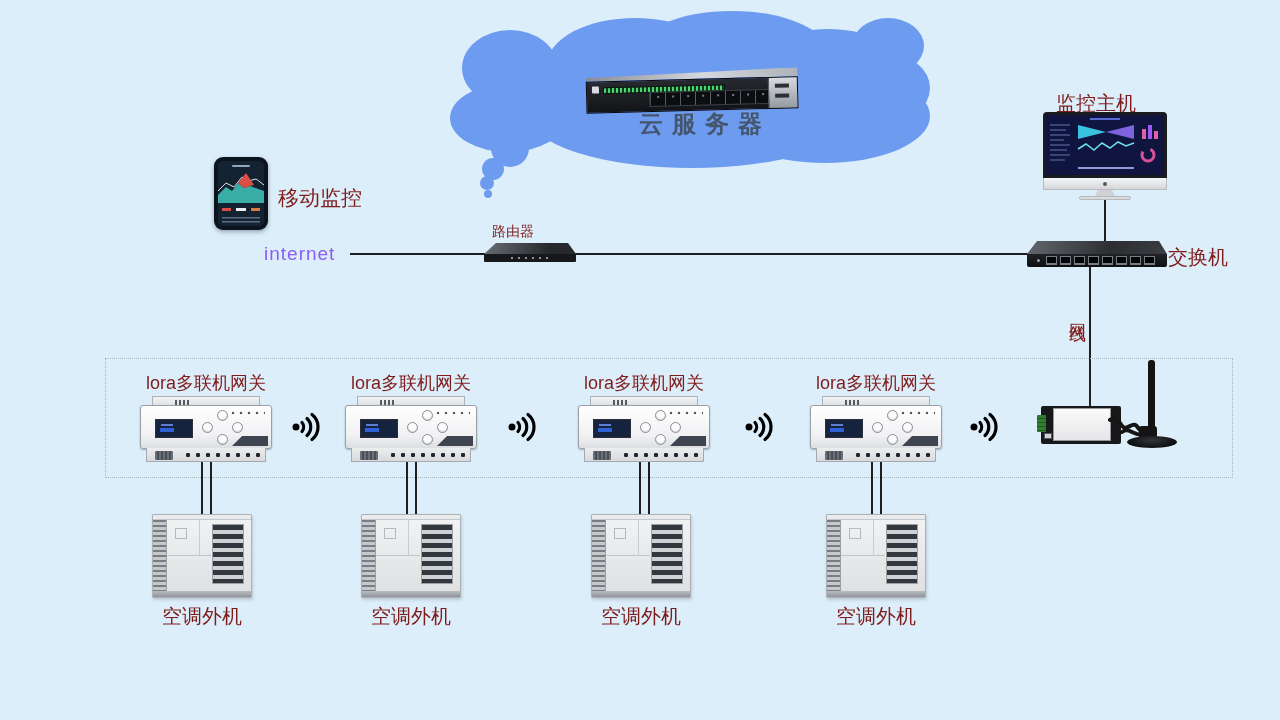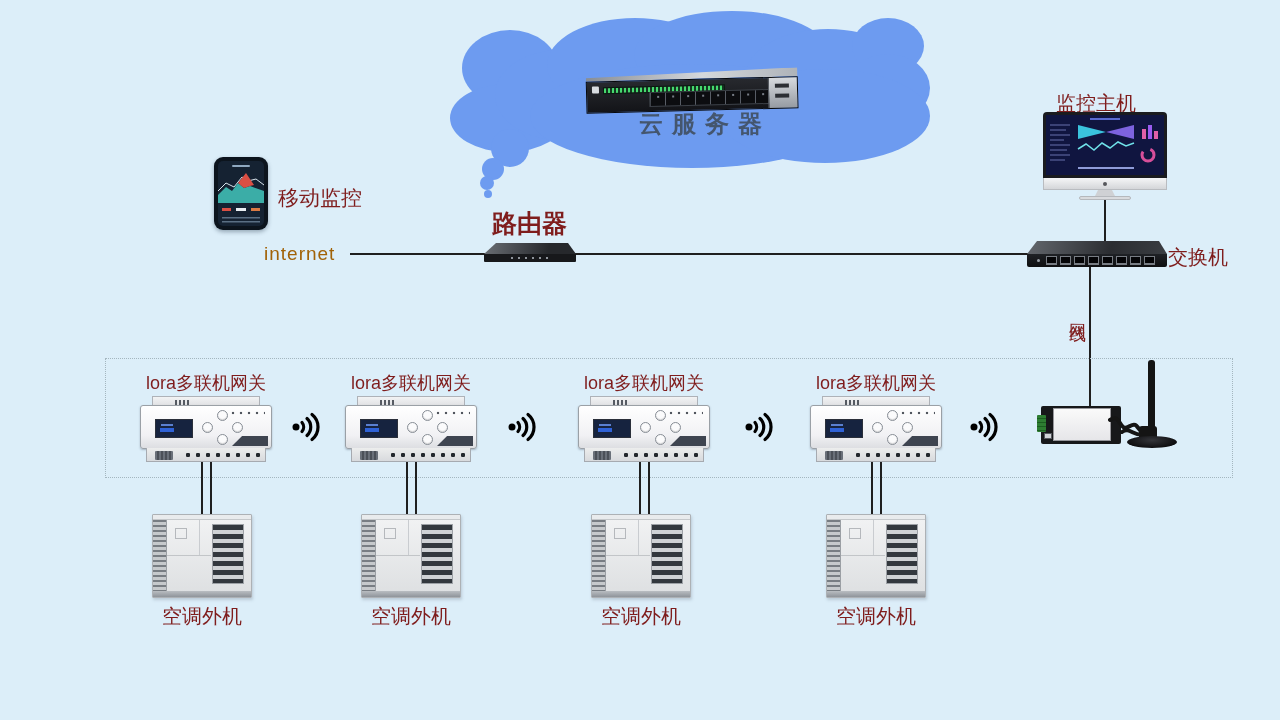--- a/index.html
+++ b/index.html
@@ -25,28 +25,28 @@
     background-image:radial-gradient(circle at 8px 4px,#767c85 1px,transparent 1.3px),repeating-linear-gradient(90deg,#585d66 0 1px,#0c0d10 1px 15px);
     background-size:15px 13px,auto;}
   .sv-cap{position:absolute;right:0;top:0;bottom:0;width:28px;border-left:1px solid #5a5f66;
     background-image:linear-gradient(#2c2f34,#2c2f34),linear-gradient(#2c2f34,#2c2f34),linear-gradient(180deg,#d7dade,#969ba2);
     background-size:14px 4px,14px 4px,auto;background-position:6px 6px,6px 16px,0 0;background-repeat:no-repeat;}
 
   
   .phone{left:214px;top:157px;width:54px;height:73px;background:#0c141d;border-radius:9px;padding:4px;box-sizing:border-box;box-shadow:0 2px 4px rgba(40,60,80,.4);}
   .phone-screen{width:100%;height:100%;border-radius:5px;background:#152232;overflow:hidden;}
   .mobile-label{left:278px;top:184px;font-size:21px;}
-  .internet-label{left:264px;top:243px;font-size:19px;letter-spacing:1px;color:#a16207;}
+  .internet-label{left:264px;top:243px;font-size:19px;letter-spacing:1px;color:#8b5cf6;}
 
   
   .router{left:484px;top:243px;width:92px;height:19px;}
   .rt-top{height:11px;background:linear-gradient(100deg,#6a6e74,#26282c 70%);clip-path:polygon(12px 0,84px 0,92px 11px,0 11px);}
   .rt-front{position:relative;height:8px;background:#17181b;border-radius:0 0 1px 1px;}
   .rt-dots{position:absolute;left:26px;top:2px;width:42px;height:4px;background-image:radial-gradient(circle at 2px 2px,#8f949b 1.2px,transparent 1.5px);background-size:7px 4px;}
-  .router-label{left:492px;top:207px;font-size:25px;font-weight:bold;}
+  .router-label{left:492px;top:223px;font-size:14px;}
 
   
   .monitor-label{left:1056px;top:90px;font-size:20px;}
   .mon-frame{left:1043px;top:112px;width:124px;height:66px;background:#1a1b1f;border-radius:4px 4px 0 0;padding:3px;box-sizing:border-box;}
   .mon-chin{left:1043px;top:178px;width:124px;height:12px;background:linear-gradient(#f5f6f7,#d4d6d9);border:1px solid #b9bcc0;border-top:none;box-sizing:border-box;}
   .mon-logo{position:absolute;left:59px;top:4px;width:4px;height:4px;border-radius:50%;background:#55575b;}
   .mon-neck{left:1095px;top:190px;width:20px;height:6px;background:#cfd1d4;clip-path:polygon(15% 0,85% 0,100% 100%,0 100%);}
   .mon-base{left:1079px;top:196px;width:52px;height:4px;background:#d9dbde;border:1px solid #b5b8bc;border-radius:2px;box-sizing:border-box;}
 
   

